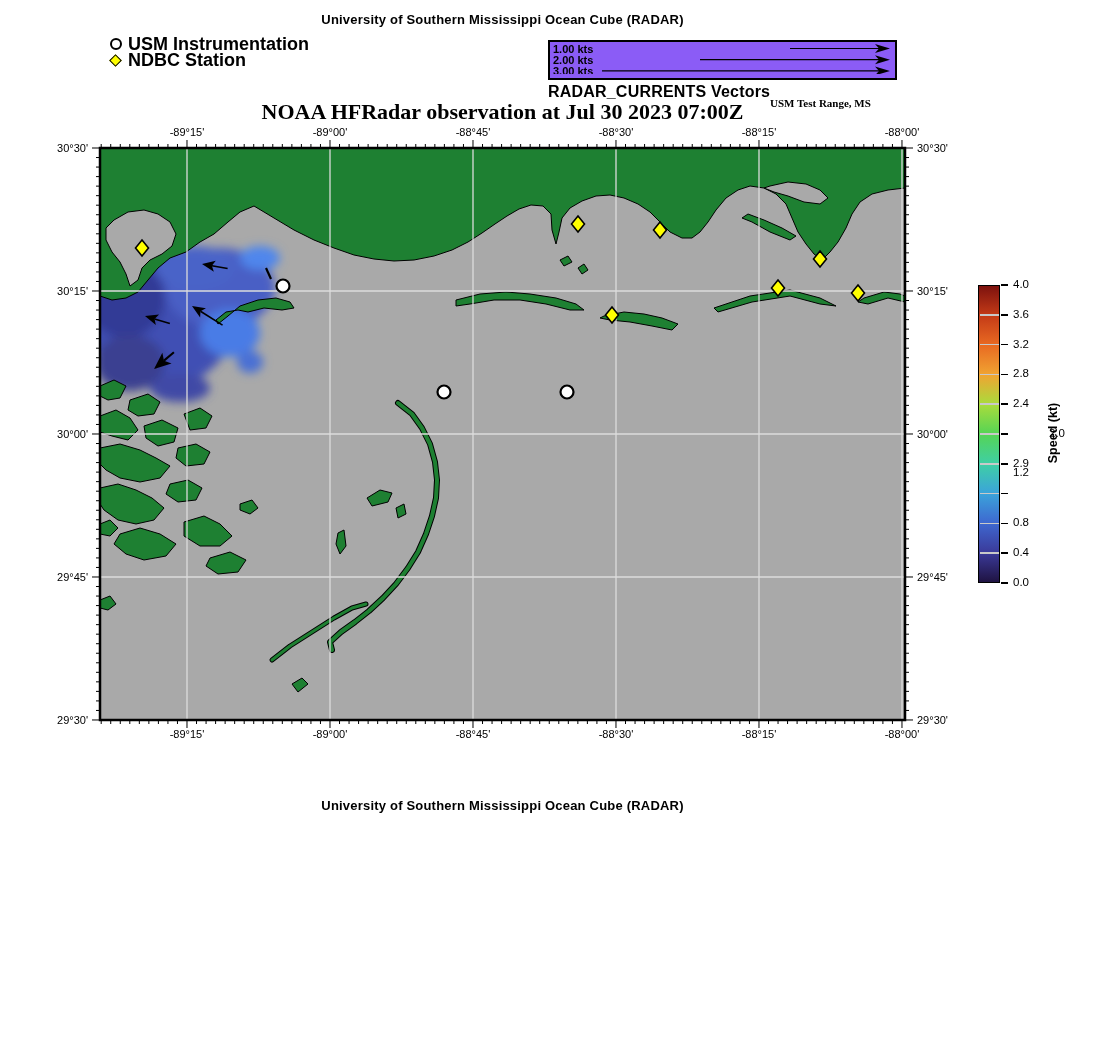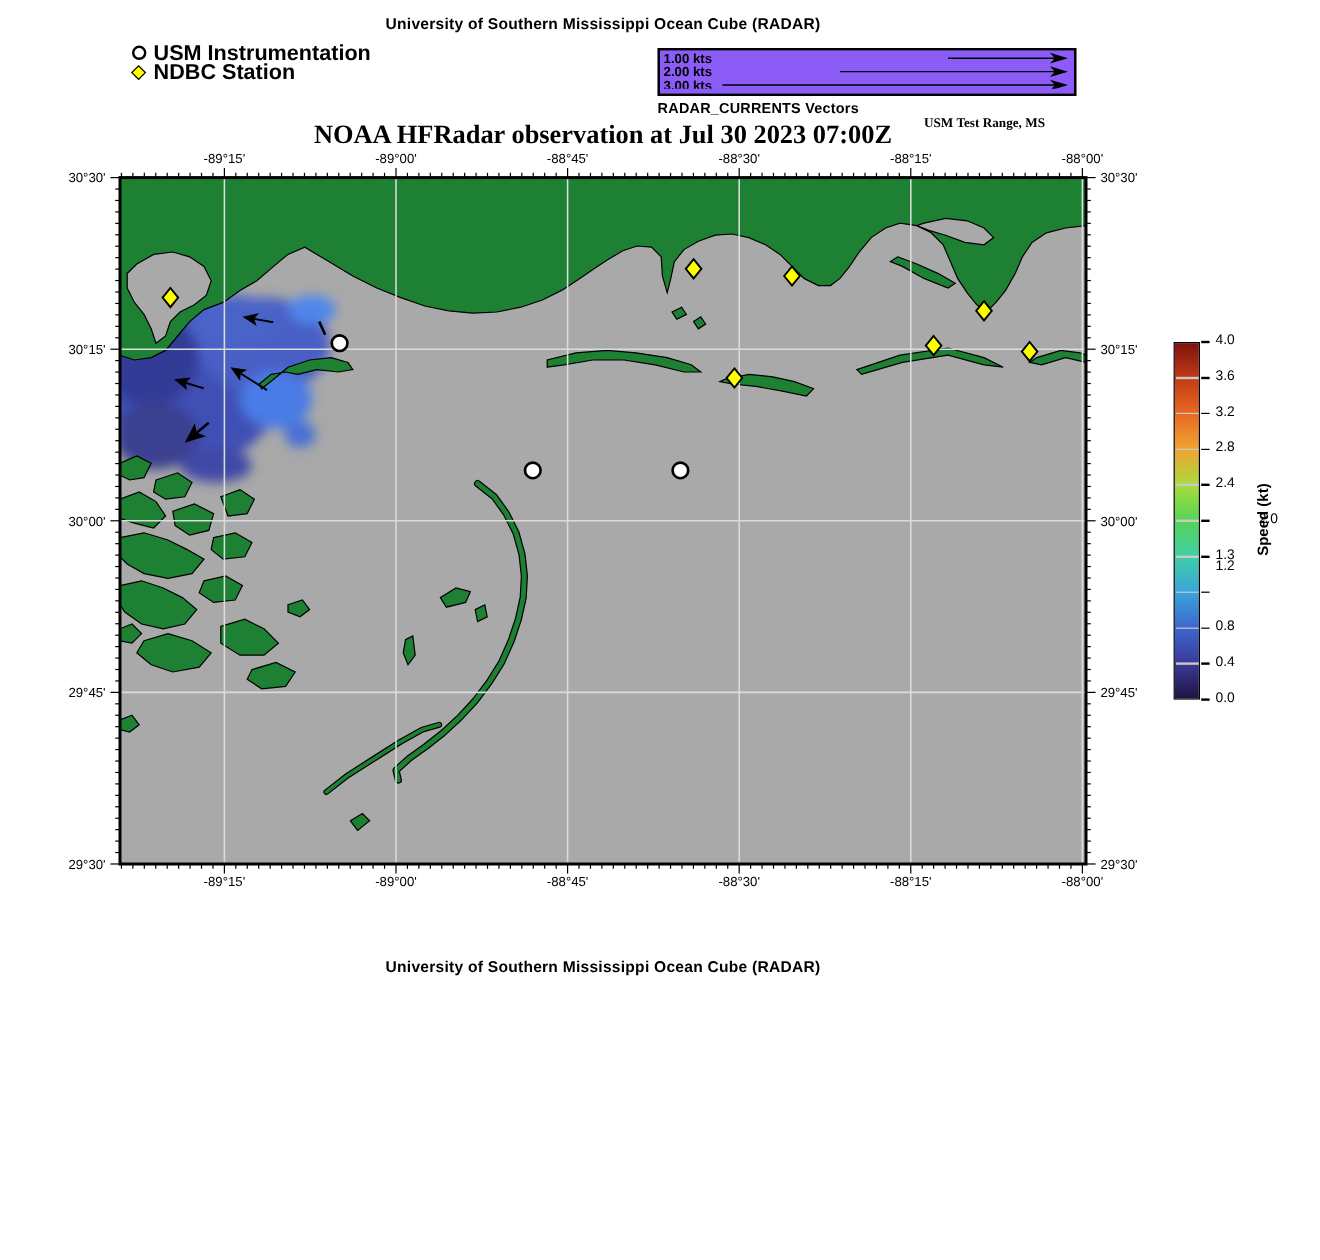--- a/index.html
+++ b/index.html
@@ -8,21 +8,21 @@
   .top-title,.bottom-title{left:0;width:1005px;text-align:center;font-size:13px;font-weight:bold;letter-spacing:0.2px;}
   .top-title{top:12px;}
   .bottom-title{top:798px;}
   .legend{left:110px;top:36px;}
   .legend-row{position:relative;height:16px;display:flex;align-items:center;}
   .legend-icon{width:18px;display:flex;justify-content:flex-start;align-items:center;}
   .circle-marker{width:12px;height:12px;border:2px solid #000;border-radius:50%;background:#fff;box-sizing:border-box;}
   .diamond-marker{width:9px;height:9px;border:1.5px solid #000;background:#ffff00;transform:rotate(45deg);box-sizing:border-box;margin-left:1px;}
   .legend-label{font-size:18px;font-weight:bold;white-space:nowrap;}
   .vector-box{left:548px;top:40px;width:345px;height:36px;border:2px solid #000;background:#8b5cf6;}
-  .vector-caption{left:548px;top:83px;font-size:12px;font-weight:bold;letter-spacing:0.2px;}
+  .vector-caption{left:548px;top:83px;font-size:16px;font-weight:bold;letter-spacing:0.2px;}
   .subtitle{left:0;width:1005px;top:99px;text-align:center;font-family:"Liberation Serif",serif;font-size:22px;font-weight:bold;}
   .range-label{left:770px;top:97px;font-family:"Liberation Serif",serif;font-size:11px;font-weight:bold;white-space:nowrap;}
   .map-wrap{left:100px;top:148px;width:805px;height:492px;}
   .map-wrap svg{overflow:visible;display:block;}
   .colorbar{left:978px;top:285px;width:22px;height:298px;border:1.5px solid #000;box-sizing:border-box;}
   .cb-tick{position:absolute;height:1.5px;background:#000;width:7px;left:1001px;}
   .cb-cross{position:absolute;height:1.5px;background:#c9c9c9;width:19px;left:979.5px;}
   .cb-label{position:absolute;left:1013px;font-size:11.5px;width:34px;}
   .cb-axis-label{left:1003px;top:426px;width:100px;text-align:center;font-size:12.5px;font-weight:bold;transform:rotate(-90deg);}
 </style>
@@ -484,21 +484,21 @@
     <div class="cb-tick" style="top: 552.45px;"></div>
     <div class="cb-label" style="top: 546.2px;">0.4</div>
     <div class="cb-cross" style="top: 522.65px;"></div>
     <div class="cb-tick" style="top: 522.65px;"></div>
     <div class="cb-label" style="top: 516.4px;">0.8</div>
     <div class="cb-cross" style="top: 492.85px;"></div>
     <div class="cb-tick" style="top: 492.85px;"></div>
     <div class="cb-label" style="top: 466px;">1.2</div>
     <div class="cb-cross" style="top: 463.05px;"></div>
     <div class="cb-tick" style="top: 463.05px;"></div>
-    <div class="cb-label" style="top: 456.8px;">1.3</div>
+    <div class="cb-label" style="top: 456.8px;">2.9</div>
     <div class="cb-cross" style="top: 433.25px;"></div>
     <div class="cb-tick" style="top: 433.25px;"></div>
     <div class="cb-label" style="top: 427px; margin-left: 36px;">2.0</div>
     <div class="cb-cross" style="top: 403.45px;"></div>
     <div class="cb-tick" style="top: 403.45px;"></div>
     <div class="cb-label" style="top: 397.2px;">2.4</div>
     <div class="cb-cross" style="top: 373.65px;"></div>
     <div class="cb-tick" style="top: 373.65px;"></div>
     <div class="cb-label" style="top: 367.4px;">2.8</div>
     <div class="cb-cross" style="top: 343.85px;"></div>

